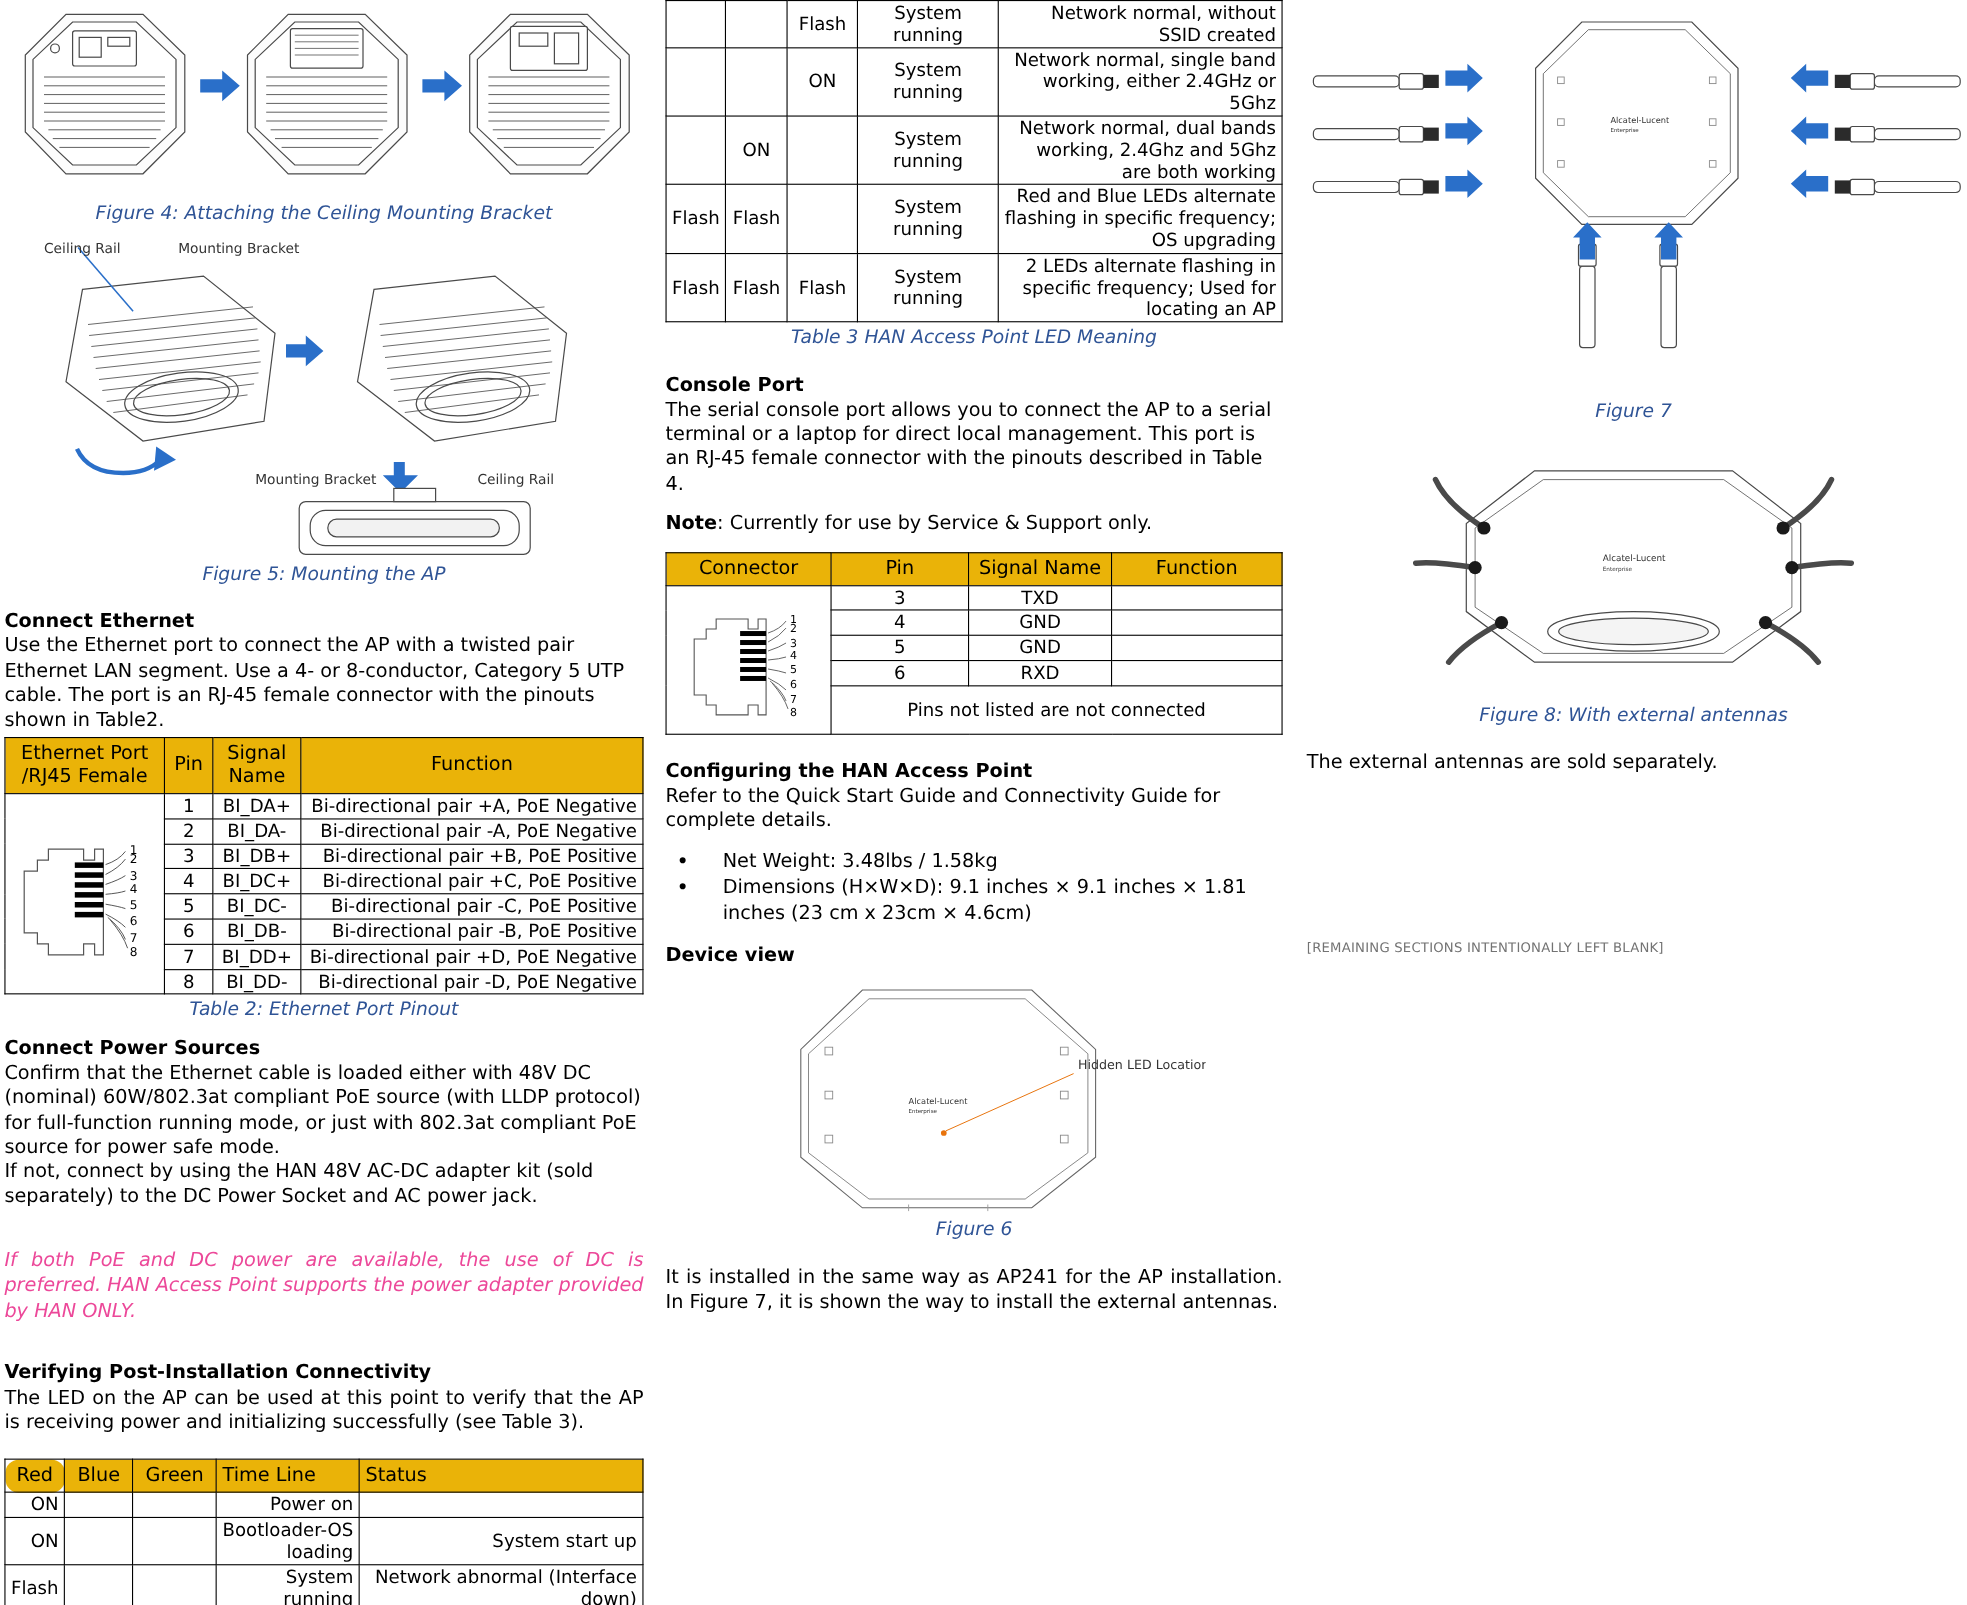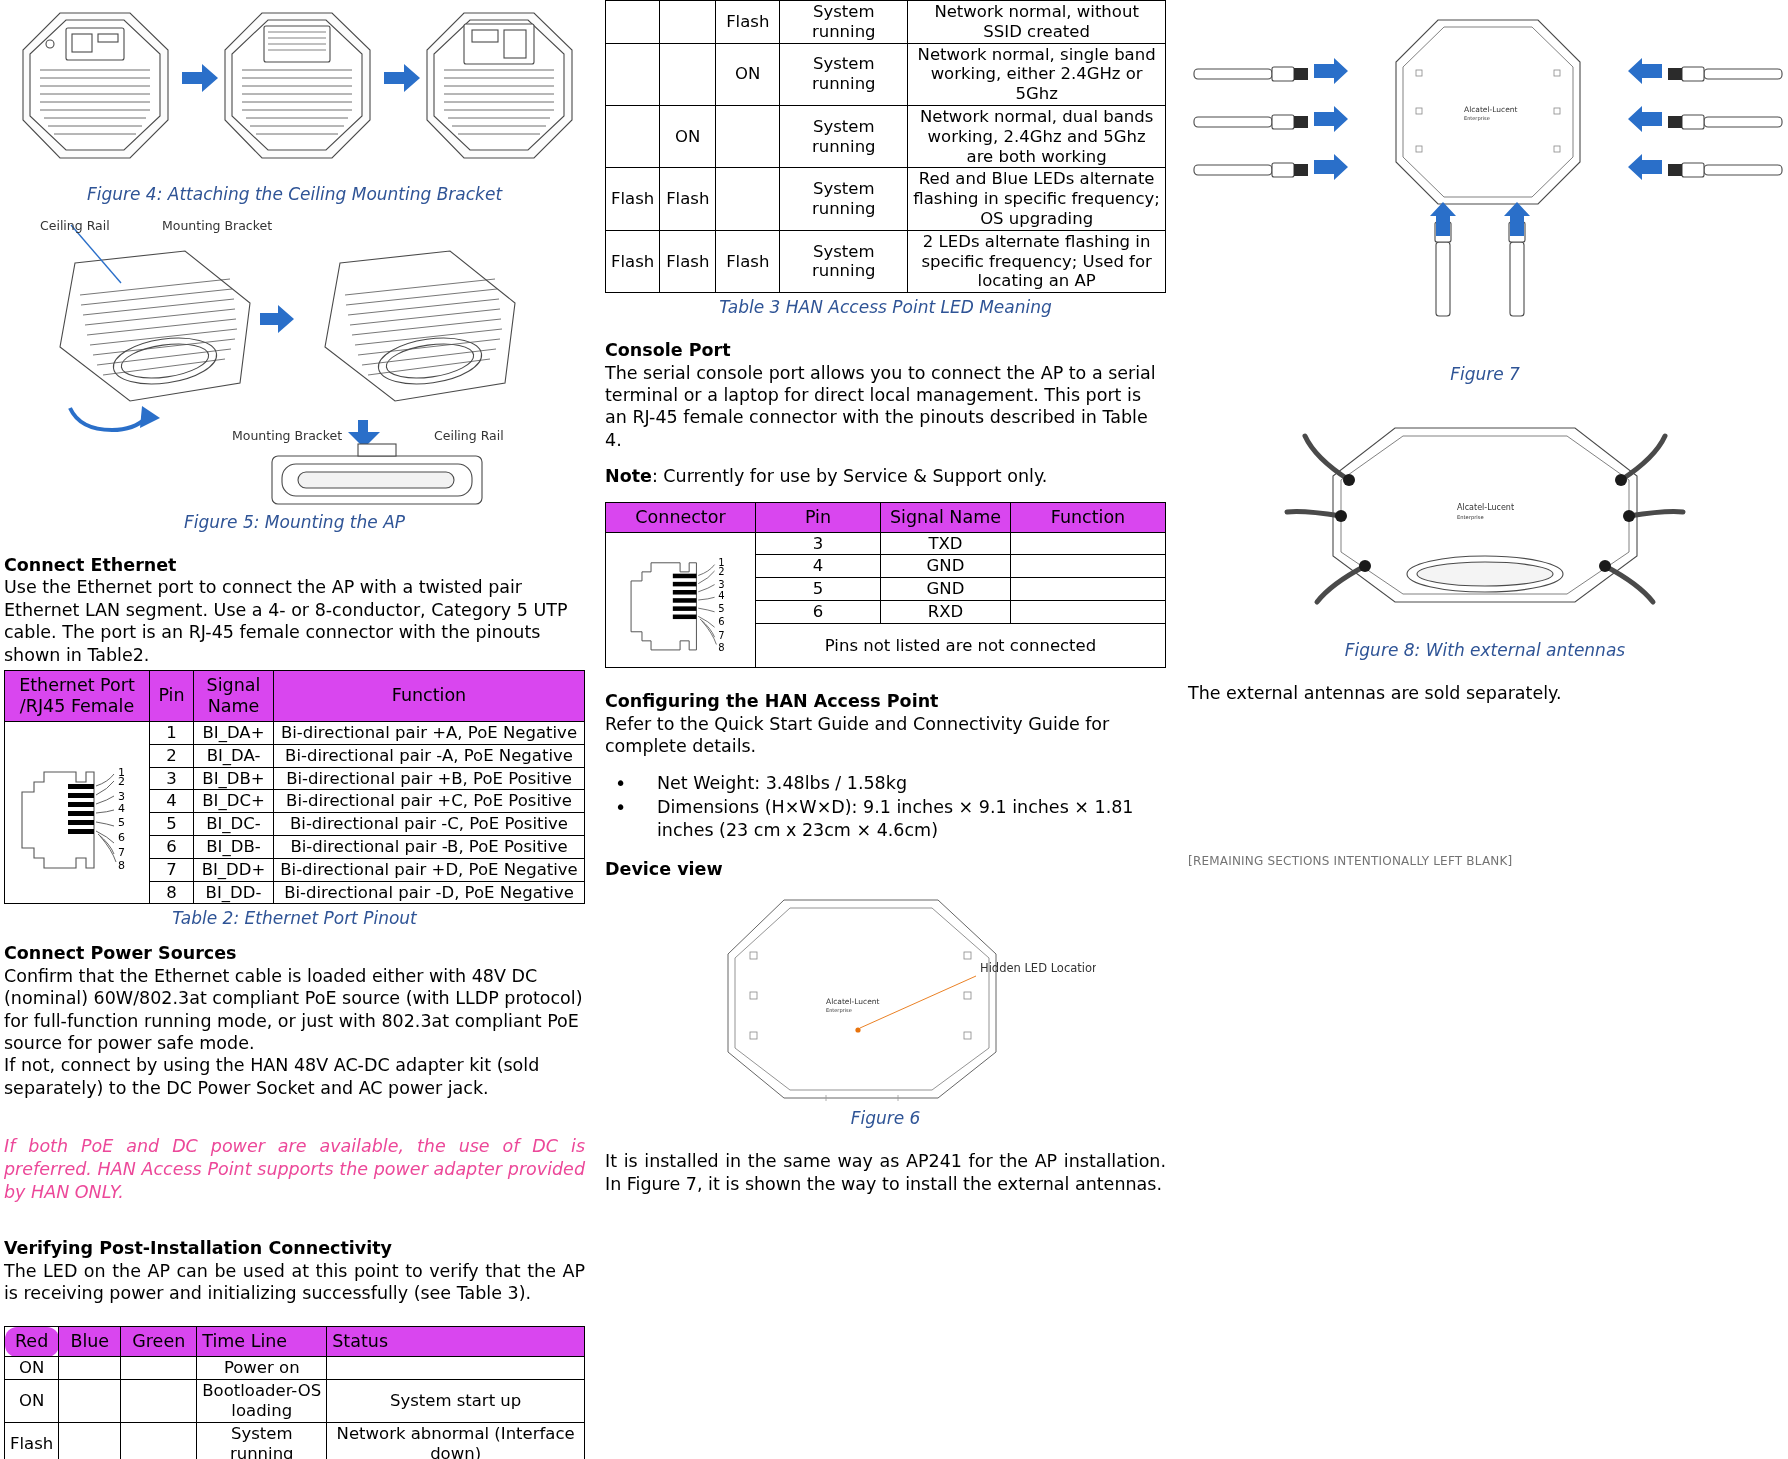--- a/index.html
+++ b/index.html
@@ -35,25 +35,25 @@
   .spacer-md { height: 22px; }
   .spacer-lg { height: 34px; }
 
   
   table.doc { border-collapse: collapse; width:100%; font-size:16.5px; }
   table.doc th, table.doc td {
     border: 1.2px solid #000; padding: 1px 5px; vertical-align: middle;
     line-height:1.2;
   }
   table.doc th {
-    background:#d946ef; color:#000; font-weight: normal; text-align:center;
+    background:#eab308; color:#000; font-weight: normal; text-align:center;
     font-size:17.5px; padding:4px 5px;
   }
   td.ctr { text-align:center; }
-  td.lft { text-align:center; }
+  td.lft { text-align:right; }
 
   
   .rj45wrap { width:100%; display:flex; justify-content:center; align-items:center; }
 
   
   ul.bul { margin: 0; padding: 0; list-style: none; }
   ul.bul li {
     font-size:17.5px; line-height:1.3; position: relative;
     padding-left: 52px; margin-bottom: 2px;
   }

